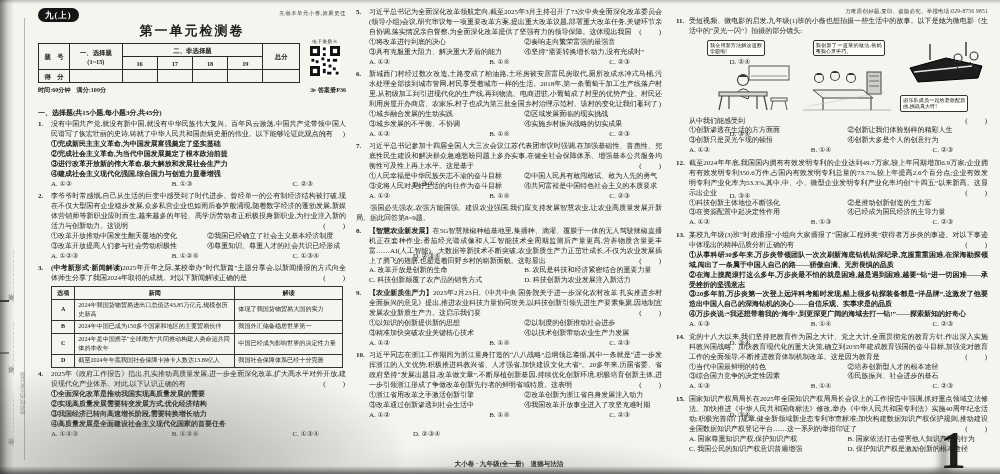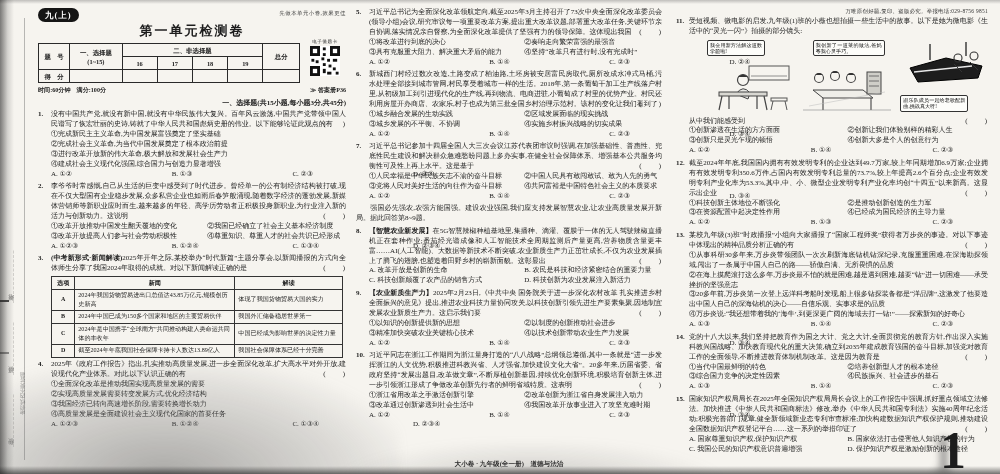--- a/index.html
+++ b/index.html
@@ -37,28 +37,28 @@
      padding:1px 7px;border-radius:7px;letter-spacing:1px;}
   .hnote{position:absolute;right:0;top:2px;font-size:5.4px;color:#444;letter-spacing:.5px;}
   .title{text-align:center;font-size:13px;font-weight:bold;letter-spacing:2px;margin:1px 0 3px 0;}
   .scorewrap{position:relative;padding-right:46px;}
   table.score{width:100%;border-collapse:collapse;text-align:center;font-size:6.4px;}
   table.score td,table.score th{border:.8px solid #2a2a2a;padding:1px 2px;font-weight:bold;height:10px;}
   .qrblock{position:absolute;right:0;top:-4px;width:42px;text-align:center;}
   .qrlabel{font-size:4.6px;color:#333;letter-spacing:.5px;}
   .metarow{position:relative;font-size:6.1px;margin:3px 0 4px 0;font-weight:bold;color:#222;}
   .ansref{position:absolute;right:0;top:0;font-weight:bold;}
-  .sect{font-weight:bold;margin:4px 0 1px 0;text-align:right;}
+  .sect{font-weight:bold;margin:14px 0 1px 0;}
   
   .q{position:relative;padding-left:13px;margin-bottom:2.5px;text-align:justify;}
   .qn{position:absolute;left:0;top:0;font-weight:bold;}
   .qtag{font-weight:bold;}
   .stem{position:relative;}
   .brk{position:absolute;right:0;bottom:0;background:transparent;letter-spacing:1px;}
-  .opts .ol{white-space:normal;}
+  .opts .ol{white-space:normal;font-weight:bold;}
   .opts2{display:grid;grid-template-columns:53% 47%;}
   .ansrow{display:grid;grid-template-columns:26% 26% 26% 22%;gap:44px;}
   .ansrow span{white-space:nowrap;}
   
   table.newsT{width:99%;border-collapse:collapse;font-size:6.1px;margin:2px 0 2px 0;text-align:left;}
   table.newsT td,table.newsT th{border:.7px solid #333;padding:1.5px 3px;vertical-align:middle;}
   table.newsT th{text-align:center;font-weight:bold;}
   table.newsT td.k{text-align:center;font-weight:bold;width:8%;}
   table.newsT td.n{width:55%;}
   
@@ -253,21 +253,21 @@
 
   <div class="col col2">
 
     <div class="q">
       <span class="qn">5.</span>
       <div class="stem"><span>习近平总书记为全面深化改革领航定向,截至2025年3月主持召开了73次中央全面深化改革委员会(领导小组)会议,研究审议每一项重要改革方案,提出重大改革议题,部署重大改革任务,关键环节亲自协调,落实情况亲自督察,为全面深化改革提供了坚强有力的领导保障。这体现出我国</span><span class="brk">(　　)</span></div>
       <div class="opts2">
         <span>①将改革进行到底的决心</span>
           <span>②奏响走向繁荣富强的最强音</span>
         <span>③具有克服重大阻力、解决重大矛盾的能力</span>
-          <span>④坚持“改革只有进行时,没有完成时”</span>
+          <span>④坚持“需要转换增长动力,没有完成时”</span>
       </div>
       <div class="ansrow">
         <span>A. ①②</span>
           <span>B. ①④</span>
           <span>C. ②③</span>
           <span>D. ②④</span>
       </div>
     </div>
 
     <div class="q">

